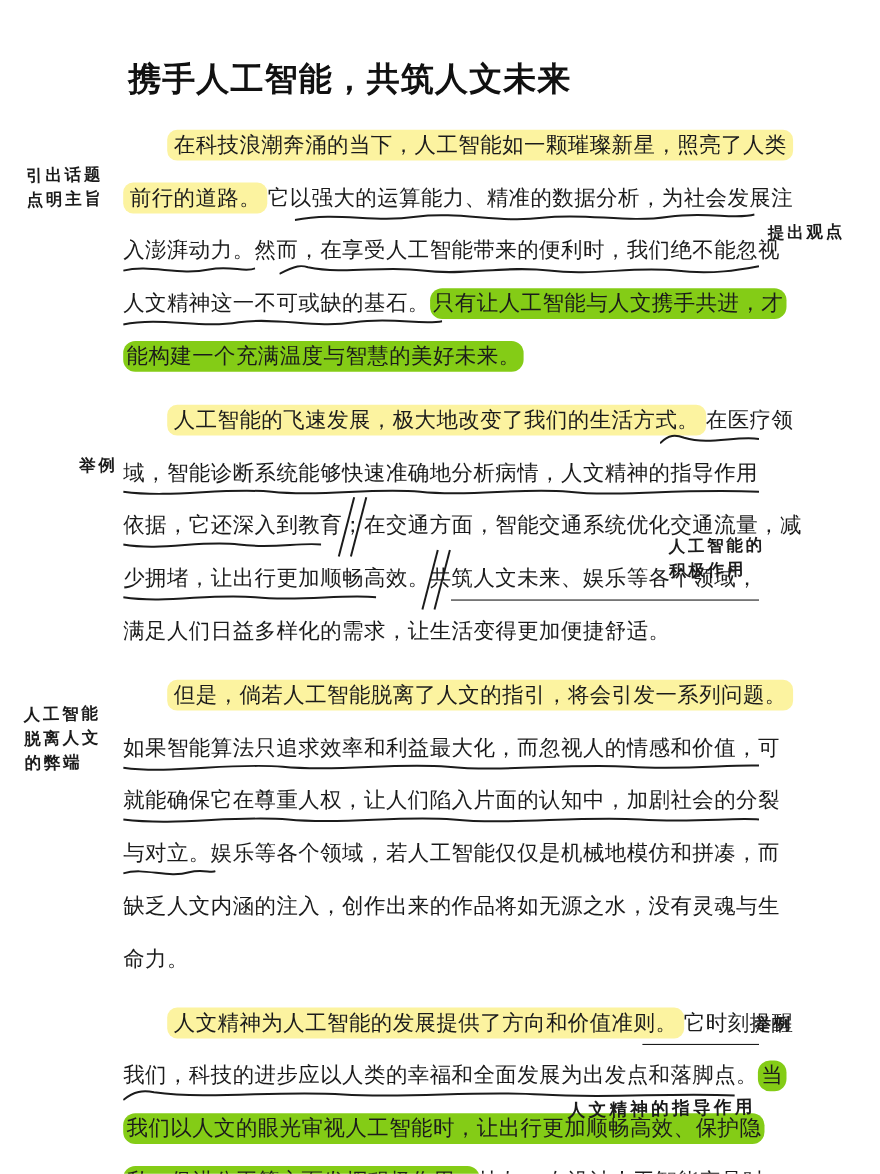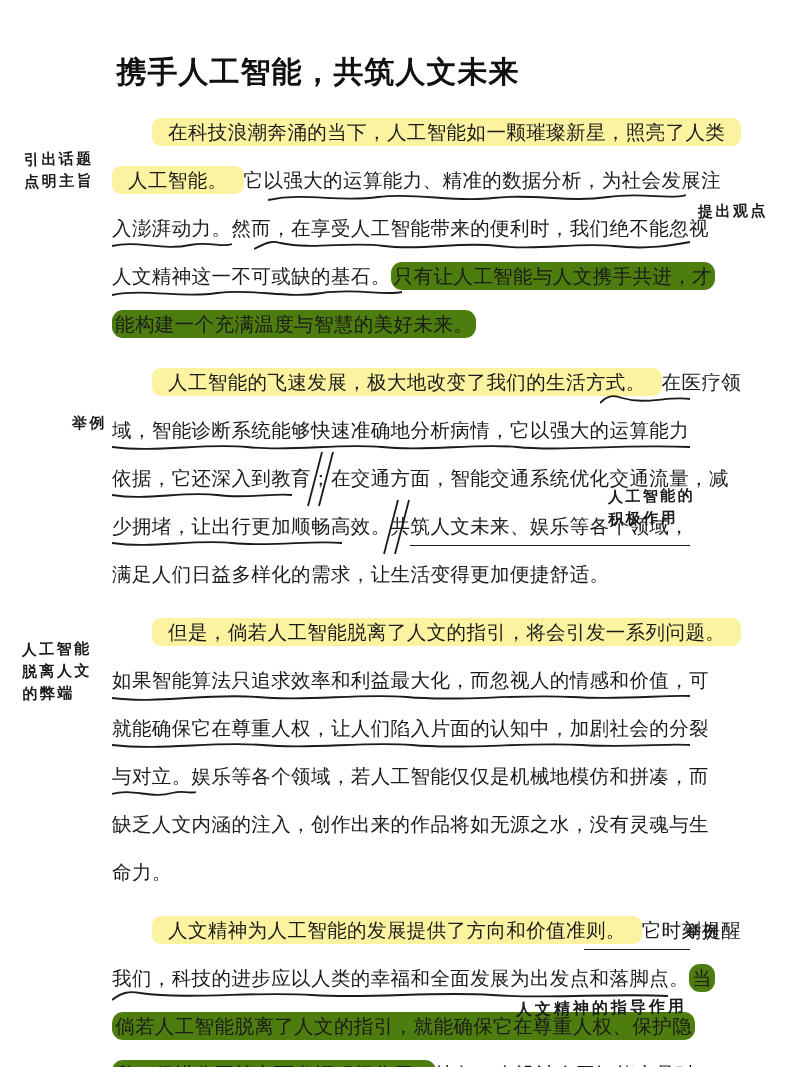--- a/index.html
+++ b/index.html
@@ -46,26 +46,26 @@
     font-size: 19.5px;
     letter-spacing: 0.4px;
     white-space: nowrap;
   }
   .line.pad-indent { padding-left: 40px; }
 
   
   .hl-y {
     background: #fcf3a0;
     border-radius: 9px;
-    padding: 3px 16px;
+    padding: 3px 6px;
     box-decoration-break: clone;
     -webkit-box-decoration-break: clone;
   }
   .hl-b {
-    background: #4d7c0f;
+    background: #84cc16;
     border-radius: 11px;
     padding: 3px 3px;
     box-decoration-break: clone;
     -webkit-box-decoration-break: clone;
   }
 
   
   .uline {
     position: absolute;
     height: 0;
@@ -114,21 +114,21 @@
 
 <div class="essay">
 
   <div class="para">
 
     <div class="line pad-indent">
       <span class="hl-y">在科技浪潮奔涌的当下，人工智能如一颗璀璨新星，照亮了人类</span>
     </div>
 
     <div class="line">
-      <span class="hl-y">人工智能。</span><span>它以强大的运算能力、精准的数据分析，为社会发展注</span>
+      <span class="hl-y">前行的道路。</span><span>它以强大的运算能力、精准的数据分析，为社会发展注</span>
       <span class="wave" style="left:156px; width:418px;">
         <svg width="418" height="12" viewBox="0 0 418 12" preserveAspectRatio="none">
           <path d="M0,8 C40,0 70,11 110,5 C150,0 185,11 225,6 C265,1 300,11 340,5 C375,0 400,8 418,3" fill="none" stroke="#1b1b1b" stroke-width="1.8"></path>
         </svg>
       </span>
     </div>
 
     <div class="line">
       <span>入澎湃动力。然而，在享受人工智能带来的便利时，我们绝不能忽视</span>
       <span class="wave" style="left:0px; width:120px;">
@@ -162,21 +162,21 @@
     <div class="line pad-indent">
       <span class="hl-y">人工智能的飞速发展，极大地改变了我们的生活方式。</span><span>在医疗领</span>
       <span class="wave" style="left:488px; width:90px;">
         <svg width="90" height="12" viewBox="0 0 90 12" preserveAspectRatio="none">
           <path d="M0,9 C8,1 14,1 22,4 C45,11 68,2 90,5" fill="none" stroke="#1b1b1b" stroke-width="1.8"></path>
         </svg>
       </span>
     </div>
 
     <div class="line">
-      <span>域，智能诊断系统能够快速准确地分析病情，它以强大的运算能力</span>
+      <span>域，智能诊断系统能够快速准确地分析病情，人文精神的指导作用</span>
       <span class="wave" style="left:0px; width:578px;">
         <svg width="578" height="12" viewBox="0 0 578 12" preserveAspectRatio="none">
           <path d="M0,5 C45,11 90,1 135,5 C180,10 225,1 270,5 C315,10 360,1 405,5 C450,10 500,2 578,5" fill="none" stroke="#1b1b1b" stroke-width="1.8"></path>
         </svg>
       </span>
     </div>
 
     <div class="line">
       <span>依据，它还深入到教育；</span><span>在交通方面，智能交通系统优化交通流量，减</span>
       <span class="slash" style="left:194px; top:-4px;">
@@ -265,21 +265,21 @@
     <div class="line">
       <span>我们，科技的进步应以人类的幸福和全面发展为出发点和落脚点。</span><span class="hl-b">当</span>
       <span class="wave" style="left:0px; width:556px;">
         <svg width="556" height="12" viewBox="0 0 556 12" preserveAspectRatio="none">
           <path d="M0,10 C10,2 18,1 28,3 C80,10 140,1 200,5 C260,9 320,1 380,5 C440,9 500,3 556,6" fill="none" stroke="#1b1b1b" stroke-width="1.8"></path>
         </svg>
       </span>
     </div>
 
     <div class="line">
-      <span class="hl-b">倘若人工智能脱离了人文的指引，就能确保它在尊重人权、保护隐</span>
+      <span class="hl-b">我们以人文的眼光审视人工智能时，让出行更加顺畅高效、保护隐</span>
     </div>
 
     <div class="line">
       <span class="hl-b">私、促进公平等方面发挥积极作用。</span><span>比如，在设计人工智能产品时，</span>
       
     </div>
 
   </div>
 
 </div>

